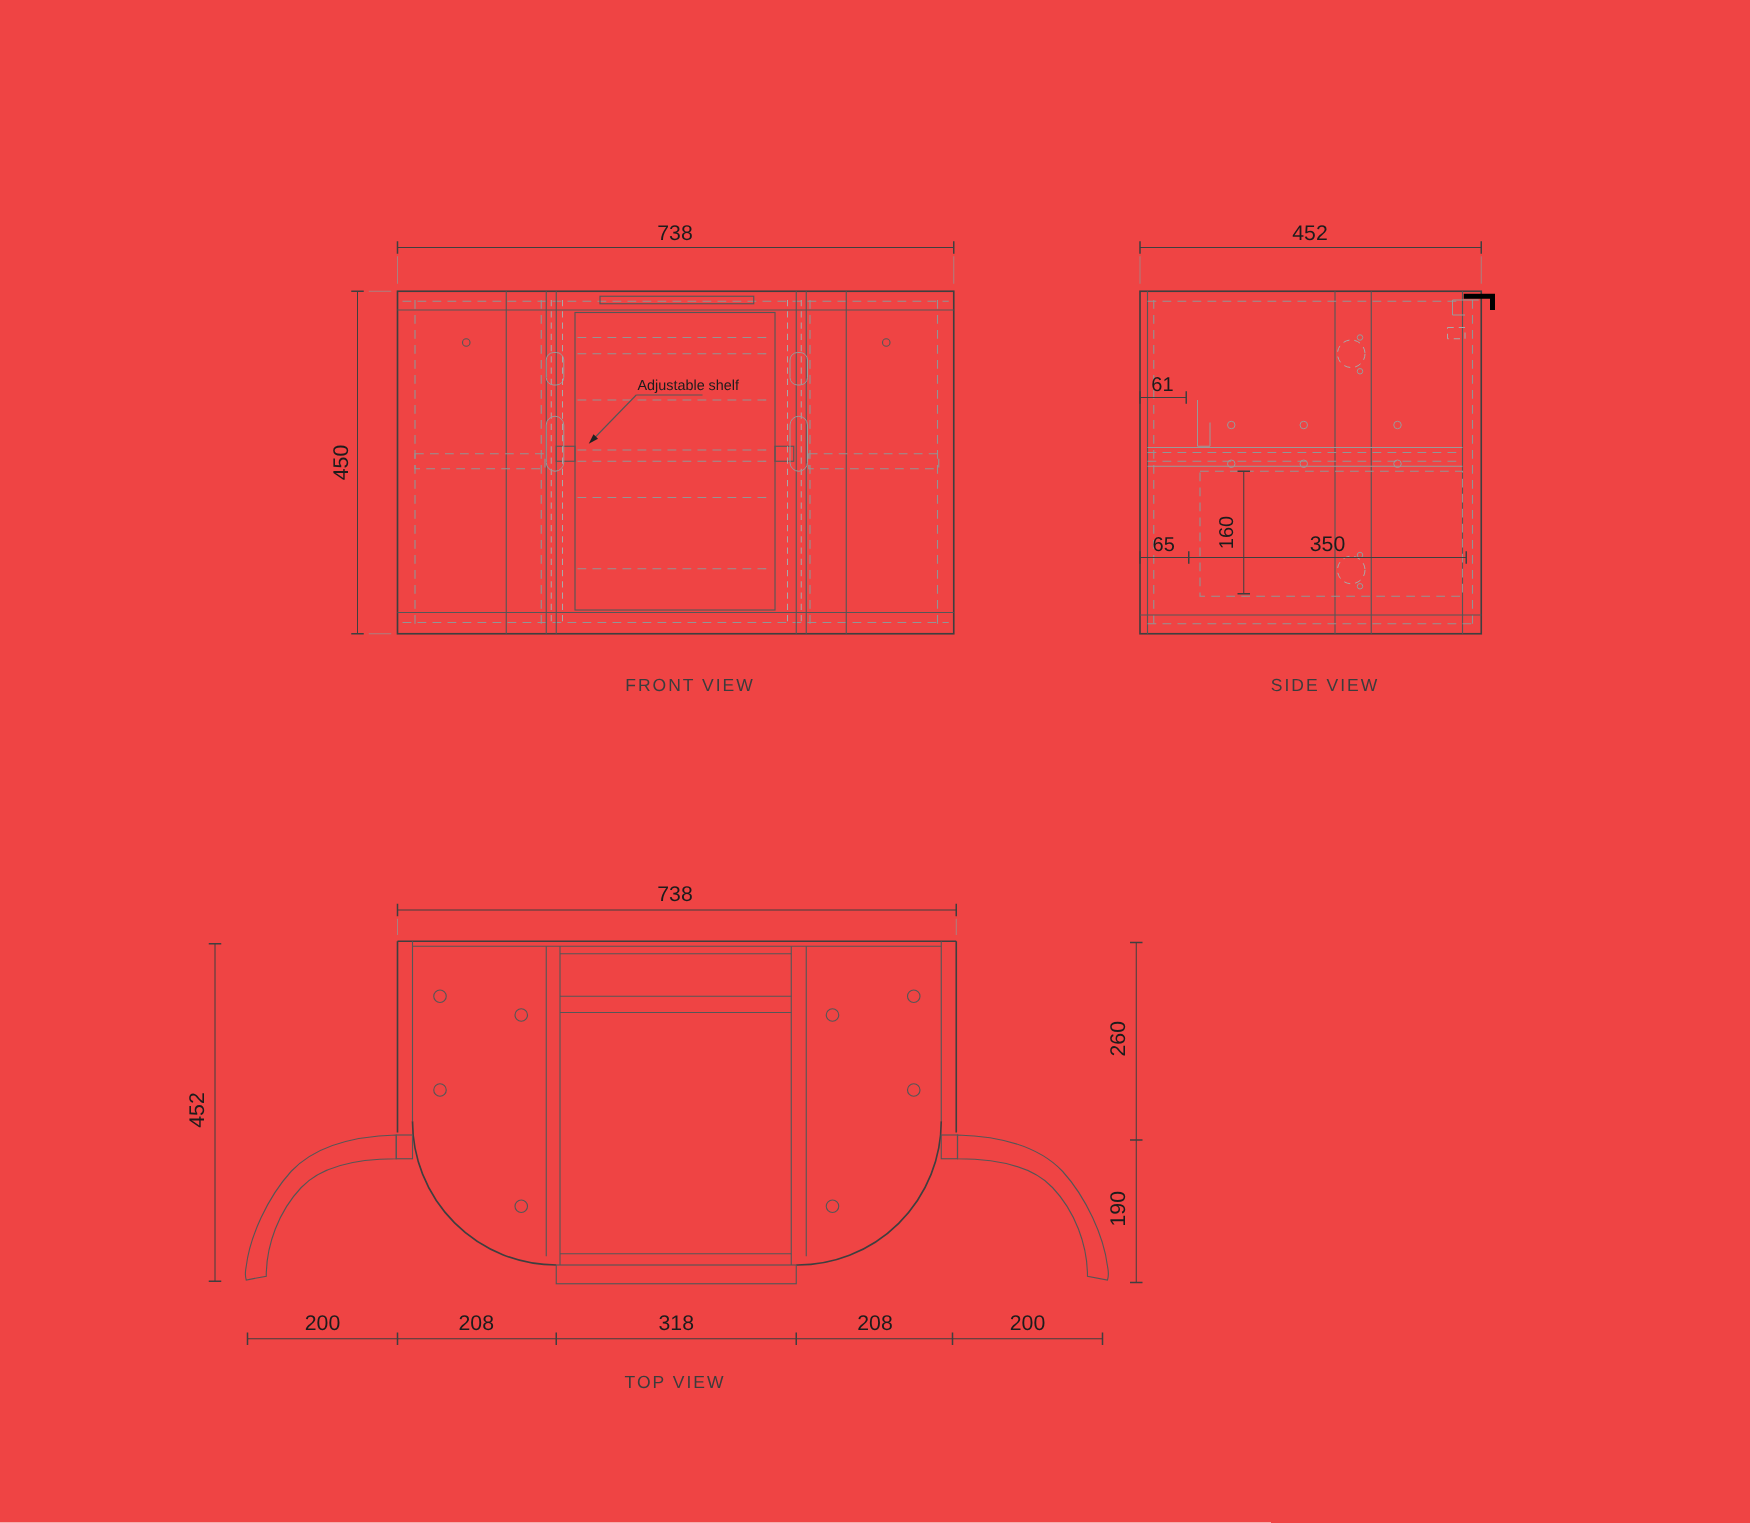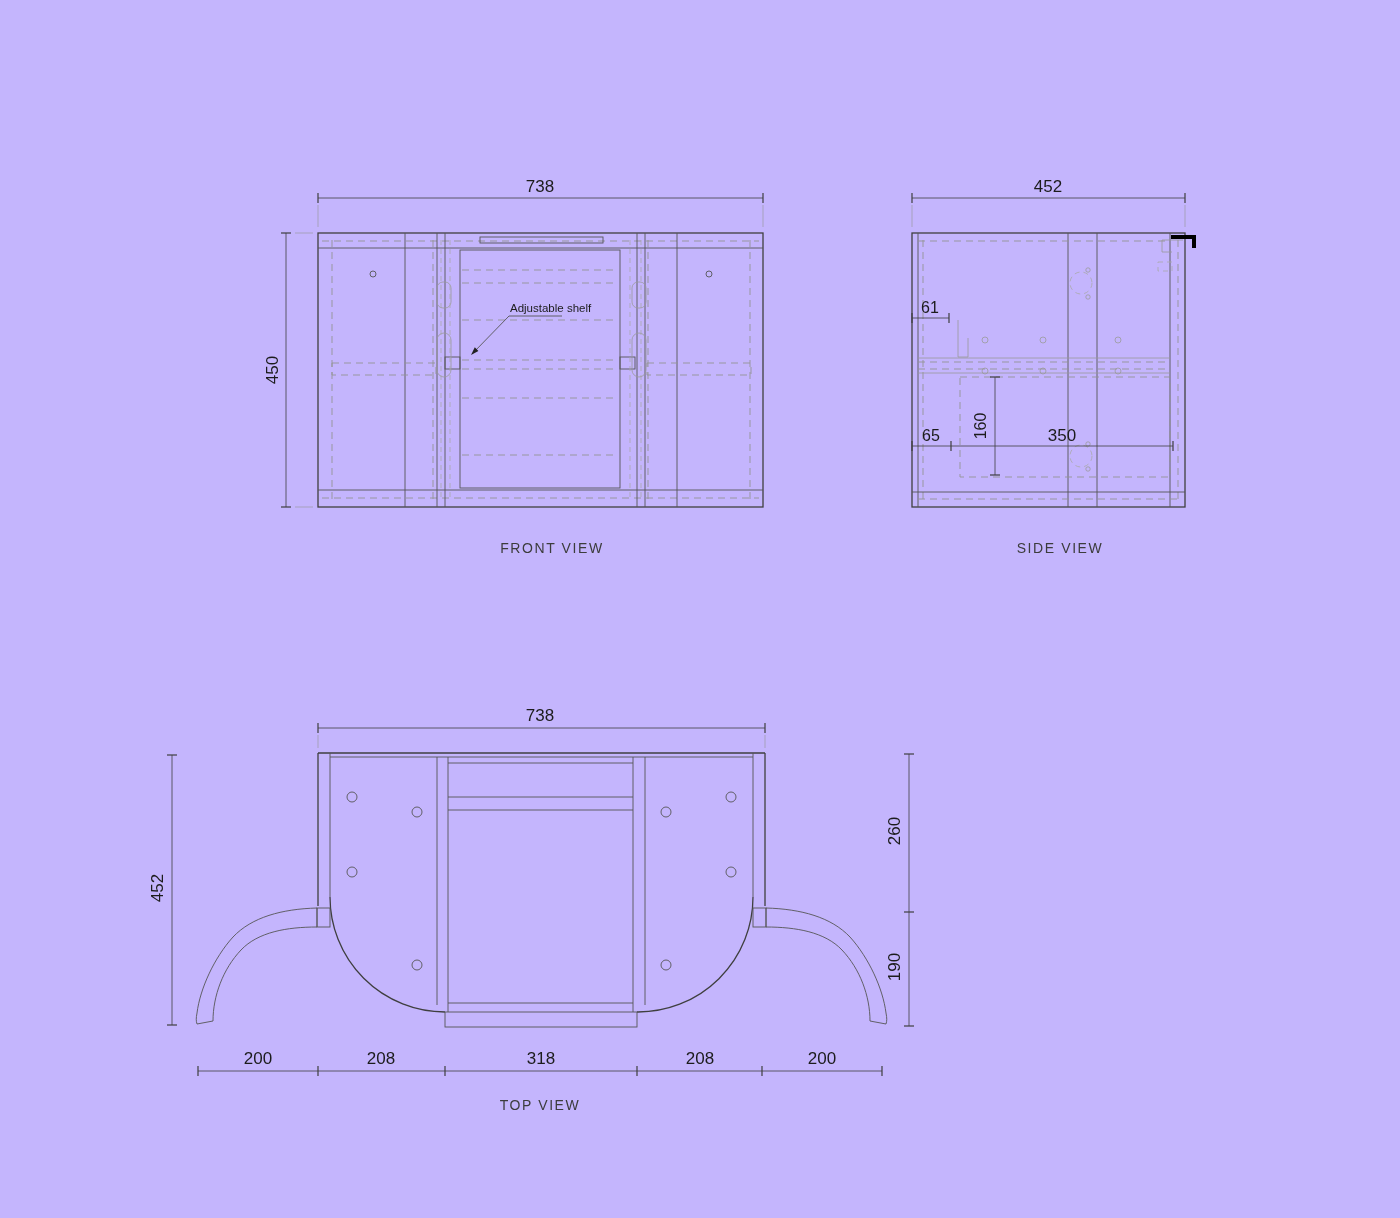--- a/index.html
+++ b/index.html
@@ -1,16 +1,16 @@
 <!DOCTYPE html>
 <html><head>
 <meta charset="utf-8">
 <style>
   html,body{margin:0;padding:0;background:#ffffff;}
-  .canvas{width:1400px;height:1218px;position:relative;background:#c4b5fd;overflow:hidden;}
+  .canvas{width:1400px;height:1218px;position:relative;background:#ef4444;overflow:hidden;}
   svg{display:block;}
   
   .s1{stroke:#3f3f3f;stroke-width:1.3;fill:none;}
   .s2{stroke:#565656;stroke-width:0.9;fill:none;}
   .s3{stroke:#9a9a9a;stroke-width:0.8;fill:none;}
   .sd{stroke:#949494;stroke-width:0.9;fill:none;stroke-dasharray:7 5;}
   .sd2{stroke:#a9a9a9;stroke-width:0.8;fill:none;stroke-dasharray:5 4;}
   .dim{stroke:#3f3f3f;stroke-width:0.8;fill:none;}
   .tick{stroke:#3f3f3f;stroke-width:1.2;}
   .ext{stroke:#949494;stroke-width:0.6;}

